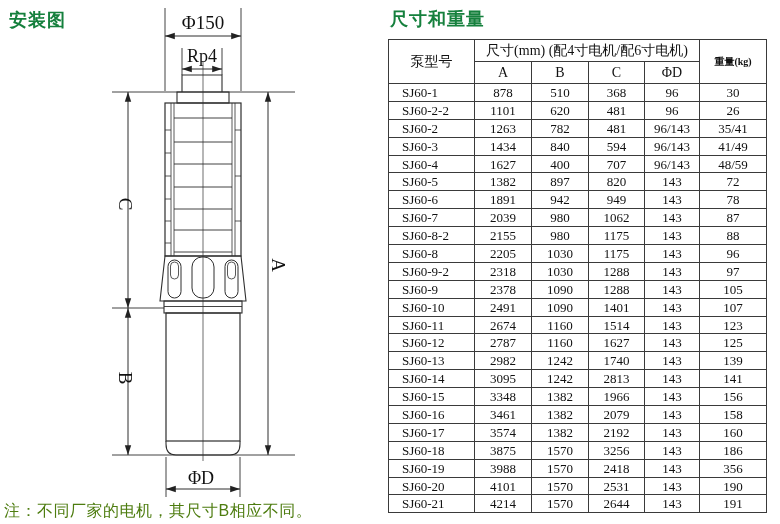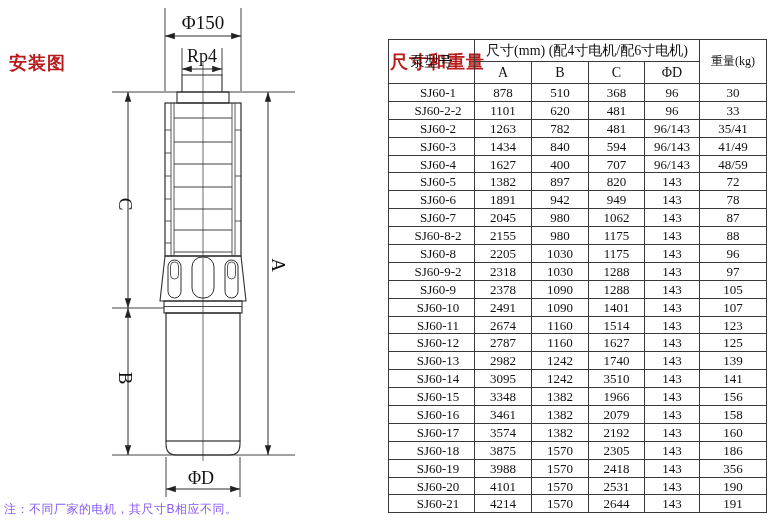--- a/index.html
+++ b/index.html
@@ -9,54 +9,53 @@
     background: #ffffff;
     overflow: hidden;
     font-family: "Liberation Sans", sans-serif;
     color: #1a1a1a;
   }
   .panel-title {
     position: absolute;
     font-size: 18px;
     font-weight: bold;
     letter-spacing: 1px;
-    color: #b91c1c;
-    margin-top: 43px;
+    color: #15803d;
   }
   #diagram-title { left: 9px; top: 8px; }
   #table-title   { left: 390px; top: 7px; }
   #diagram-svg { position: absolute; left: 0; top: 0; }
   #diagram-note {
     position: absolute;
     left: 4px; top: 501px;
-    font-size: 12px;
-    color: #8b5cf6;
+    font-size: 16px;
+    color: #4d7c0f;
     letter-spacing: 0.5px;
   }
   .tbl-wrap { position: absolute; left: 388px; top: 39px; }
   table {
     border-collapse: collapse;
     table-layout: fixed;
     font-family: "Liberation Serif", serif;
   }
   th, td {
     border: 1px solid #3a3a3a;
     padding: 0;
     text-align: center;
     vertical-align: middle;
     font-weight: normal;
     color: #111;
     overflow: hidden;
     white-space: nowrap;
   }
   thead th { font-size: 14px; height: 21px; }
   th.model-head { font-size: 14px; }
-  th.weight-head { font-size: 12px; }
+  th.weight-head { font-size: 10px; font-weight: bold; }
   tbody td { font-size: 13px; height: 16.9px; line-height: 1; }
-  td.model-cell { text-align: center; padding-left: 13px; }
+  td.model-cell { text-align: left; padding-left: 13px; }
   
   col.c-model { width: 86px; }
   col.c-a { width: 57px; }
   col.c-b { width: 57px; }
   col.c-c { width: 56px; }
   col.c-d { width: 55px; }
   col.c-w { width: 67px; }
   svg text {
     font-family: "Liberation Serif", serif;
     fill: #111;
@@ -208,21 +207,21 @@
           <td>368</td>
           <td>96</td>
           <td>30</td>
         </tr>
         <tr>
           <td class="model-cell">SJ60-2-2</td>
           <td>1101</td>
           <td>620</td>
           <td>481</td>
           <td>96</td>
-          <td>33</td>
+          <td>26</td>
         </tr>
         <tr>
           <td class="model-cell">SJ60-2</td>
           <td>1263</td>
           <td>782</td>
           <td>481</td>
           <td>96/143</td>
           <td>35/41</td>
         </tr>
         <tr>
@@ -252,21 +251,21 @@
         <tr>
           <td class="model-cell">SJ60-6</td>
           <td>1891</td>
           <td>942</td>
           <td>949</td>
           <td>143</td>
           <td>78</td>
         </tr>
         <tr>
           <td class="model-cell">SJ60-7</td>
-          <td>2045</td>
+          <td>2039</td>
           <td>980</td>
           <td>1062</td>
           <td>143</td>
           <td>87</td>
         </tr>
         <tr>
           <td class="model-cell">SJ60-8-2</td>
           <td>2155</td>
           <td>980</td>
           <td>1175</td>
@@ -326,21 +325,21 @@
           <td>2982</td>
           <td>1242</td>
           <td>1740</td>
           <td>143</td>
           <td>139</td>
         </tr>
         <tr>
           <td class="model-cell">SJ60-14</td>
           <td>3095</td>
           <td>1242</td>
-          <td>3510</td>
+          <td>2813</td>
           <td>143</td>
           <td>141</td>
         </tr>
         <tr>
           <td class="model-cell">SJ60-15</td>
           <td>3348</td>
           <td>1382</td>
           <td>1966</td>
           <td>143</td>
           <td>156</td>
@@ -358,21 +357,21 @@
           <td>3574</td>
           <td>1382</td>
           <td>2192</td>
           <td>143</td>
           <td>160</td>
         </tr>
         <tr>
           <td class="model-cell">SJ60-18</td>
           <td>3875</td>
           <td>1570</td>
-          <td>2305</td>
+          <td>3256</td>
           <td>143</td>
           <td>186</td>
         </tr>
         <tr>
           <td class="model-cell">SJ60-19</td>
           <td>3988</td>
           <td>1570</td>
           <td>2418</td>
           <td>143</td>
           <td>356</td>

